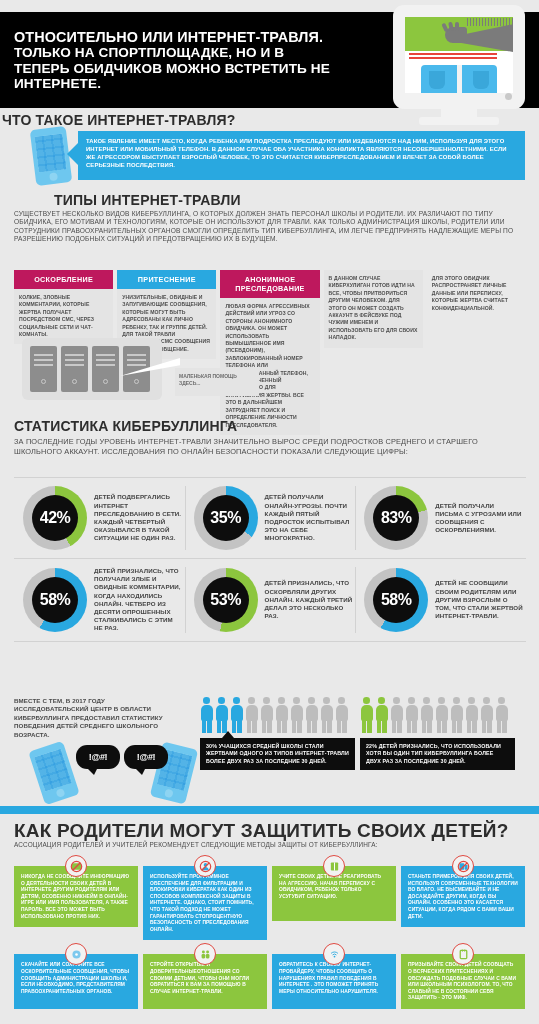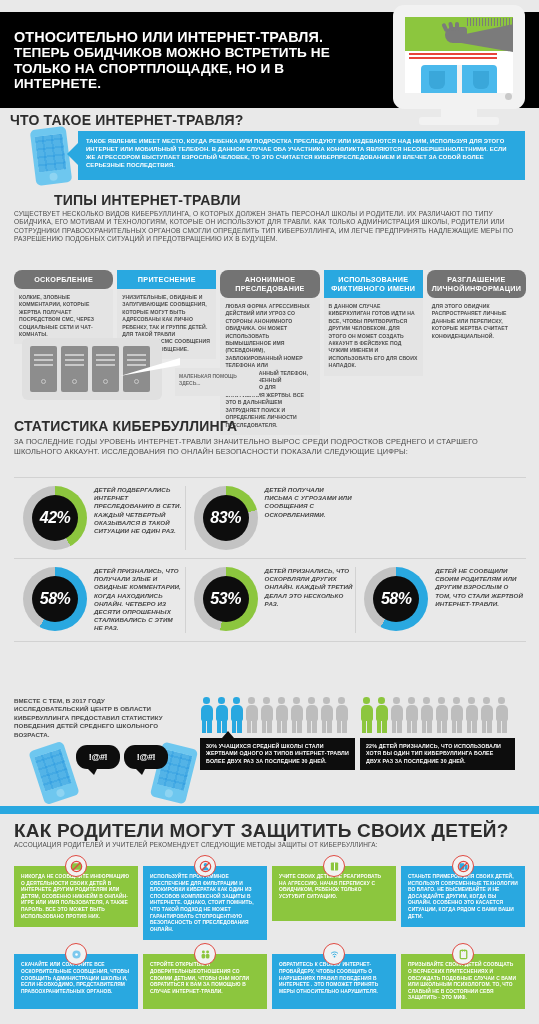--- a/index.html
+++ b/index.html
@@ -37,21 +37,21 @@
   .hairs { position:absolute; left:62px; top:1px; width:58px; height:8px;
     background:repeating-linear-gradient(90deg,#7b7b7b 0 1px, transparent 1px 3px); }
   .mon-dot { position:absolute; left:112px; top:88px; width:7px; height:7px; border-radius:50%; background:#c9c9c9; }
   .mon-neck { position:absolute; left:58px; top:104px; width:36px; height:9px; background:#f2f2f2; }
   .mon-base { position:absolute; left:36px; top:112px; width:80px; height:8px; background:#f2f2f2; border-radius:3px; }
 
   
   h2.sec { font-size:14px; font-weight:700; color:#2d2d2d; letter-spacing:.2px; }
   p.sub { font-size:6.6px; line-height:8.4px; color:#4a4a4a; letter-spacing:.15px; }
 
-  .s-what { position:absolute; left:10px; top:112px; }
+  .s-what { position:absolute; left:2px; top:112px; }
   
   .bubble { position:absolute; left:78px; top:131px; width:447px; height:49px; background:#29a8e0; }
   .bubble:before { content:""; position:absolute; left:-11px; top:12px; border:11px solid transparent;
     border-right-color:#29a8e0; border-left:0; }
   .bubble p { color:#fff; font-size:5.9px; line-height:8.1px; padding:6px 8px; font-weight:600; letter-spacing:.1px; }
   .phone-blue { position:absolute; left:33px; top:128px; width:36px; height:56px; background:#6ec7ef;
     border-radius:5px; transform:rotate(-7deg); }
   .phone-blue .kp { position:absolute; left:4px; top:7px; width:28px; height:36px;
     background:
       repeating-linear-gradient(90deg,#8ed4f2 0 7px,#6ec7ef 7px 9px),
@@ -62,41 +62,41 @@
   
   .s-types-h { position:absolute; left:14px; top:192px;margin-left:40px; }
   .s-types-p { position:absolute; left:14px; top:210px; width:515px; }
   .types-row { position:absolute; left:14px; top:270px; width:512px; display:flex; gap:4px; }
   .tcard { width:100px; }
   .tcard .thead { color:#fff; font-size:7.2px; font-weight:700; text-align:center;
     padding:5px 3px; letter-spacing:.3px; line-height:9px; }
   .tcard .tbody { font-size:5.1px; line-height:7.4px; font-weight:700; color:#4d4d4d;
     padding:5px 5px 6px 5px; letter-spacing:.1px; }
   .tcard.light .tbody { background:#e4e4e4; }
-  .green { background:#737373;border-radius:8px; }
+  .green { background:#be185d; }
   .blue  { background:#29a8e0; }
   .lockers { position:absolute; left:22px; top:338px; width:140px; height:62px;
     background:#e0e0e0; border-radius:6px; }
   .lk { position:absolute; top:8px; width:27px; height:46px; background:#8d8d8d; border-radius:2px; }
   .lk i { position:absolute; left:4px; width:19px; height:2px; background:#c9c9c9; display:block; }
   .lk b { position:absolute; left:11px; bottom:8px; width:5px; height:5px; border:1px solid #c9c9c9;
     border-radius:50%; display:block; }
   .callout { position:absolute; left:175px; top:368px; width:84px; height:28px; background:#e4e4e4; }
   .callout span { display:block; font-size:5px; line-height:7px; padding:5px 4px; color:#6d6d6d; font-weight:600; }
   .callout-line { position:absolute; left:120px; top:358px; width:60px; height:18px;
     background:#fff; clip-path:polygon(100% 0,100% 40%,0 100%); }
 
   
   .s-stat-h { position:absolute; left:14px; top:418px; }
   .s-stat-p { position:absolute; left:14px; top:437px; width:500px; }
   p.sub.big { font-size:7.4px; line-height:9.6px; }
   .stat-grid { position:absolute; left:14px; top:477px; width:512px; }
   .hrule { height:1px; background:#d2d2d2; width:100%; }
   .stat-row { display:flex; }
-  .stat-cell { width:170.6px; display:flex; padding:8px 2px; position:relative;font-style:italic; }
+  .stat-cell { width:170.6px; display:flex; align-items:center; padding:8px 2px; position:relative; }
   .stat-cell + .stat-cell:before { content:""; position:absolute; left:0; top:8px; bottom:8px;
     width:1px; background:#d2d2d2; }
   .donut { width:64px; height:64px; border-radius:50%; position:relative; flex:0 0 64px; margin-left:7px;}
   .donut .hole { position:absolute; left:9px; top:9px; right:9px; bottom:9px; background:#0d0d0d;
     border-radius:50%; display:flex; align-items:center; justify-content:center; }
   .donut .hole span { color:#fff; font-size:16px; font-weight:700; letter-spacing:-.5px; }
   .stat-txt { font-size:6.2px; line-height:8.2px; font-weight:700; color:#444; padding-left:7px; letter-spacing:.1px; }
 
   
   .people-zone { position:absolute; left:14px; top:697px; width:512px; height:100px; }
@@ -143,22 +143,22 @@
   .badge svg { display:block; }
 </style>
 </head>
 <body>
 
 <div class="page">
 
   <div class="hero">
     <div class="hero-text">
       <div class="l1">ОТНОСИТЕЛЬНО ИЛИ ИНТЕРНЕТ-ТРАВЛЯ.</div>
+      <div>ТОЛЬКО НА СПОРТПЛОЩАДКЕ, НО И В</div>
       <div>ТЕПЕРЬ ОБИДЧИКОВ МОЖНО ВСТРЕТИТЬ НЕ</div>
-      <div>ТОЛЬКО НА СПОРТПЛОЩАДКЕ, НО И В</div>
       <div>ИНТЕРНЕТЕ.</div>
     </div>
   </div>
 
   <div class="monitor-wrap">
     <div class="monitor">
       <div class="screen">
         <div class="scr-green"></div>
         <div class="scr-white"></div>
         <div class="scr-bulge"></div>
@@ -200,25 +200,23 @@
     </div>
     <div class="tcard light">
       <div class="thead blue">ПРИТЕСНЕНИЕ</div>
       <div class="tbody">УНИЗИТЕЛЬНЫЕ, ОБИДНЫЕ И ЗАПУГИВАЮЩИЕ СООБЩЕНИЯ, КОТОРЫЕ МОГУТ БЫТЬ АДРЕСОВАНЫ КАК ЛИЧНО РЕБЕНКУ, ТАК И ГРУППЕ ДЕТЕЙ. ДЛЯ ТАКОЙ ТРАВЛИ ИСПОЛЬЗУЮТ СМС СООБЩЕНИЯ ИЛИ ОНЛАЙН-ОБЩЕНИЕ.</div>
     </div>
     <div class="tcard light">
       <div class="thead green">АНОНИМНОЕ ПРЕСЛЕДОВАНИЕ</div>
       <div class="tbody">ЛЮБАЯ ФОРМА АГРЕССИВНЫХ ДЕЙСТВИЙ ИЛИ УГРОЗ СО СТОРОНЫ АНОНИМНОГО ОБИДЧИКА. ОН МОЖЕТ ИСПОЛЬЗОВАТЬ ВЫМЫШЛЕННОЕ ИМЯ (ПСЕВДОНИМ), ЗАБЛОКИРОВАННЫЙ НОМЕР ТЕЛЕФОНА ИЛИ ЗАИМСТВОВАННЫЙ ТЕЛЕФОН, ПРЕДНАЗНАЧЕННЫЙ СПЕЦИАЛЬНО ДЛЯ ЗАПУГИВАНИЯ ЖЕРТВЫ. ВСЕ ЭТО В ДАЛЬНЕЙШЕМ ЗАТРУДНЯЕТ ПОИСК И ОПРЕДЕЛЕНИЕ ЛИЧНОСТИ ПРЕСЛЕДОВАТЕЛЯ.</div>
     </div>
     <div class="tcard light">
-      <div class="thead blue">ИСПОЛЬЗОВАНИЕ ФИКТИВНОГО ИМЕНИ</div>
       <div class="tbody">В ДАННОМ СЛУЧАЕ КИБЕРХУЛИГАН ГОТОВ ИДТИ НА ВСЕ, ЧТОБЫ ПРИТВОРИТЬСЯ ДРУГИМ ЧЕЛОВЕКОМ. ДЛЯ ЭТОГО ОН МОЖЕТ СОЗДАТЬ АККАУНТ В ФЕЙСБУКЕ ПОД ЧУЖИМ ИМЕНЕМ И ИСПОЛЬЗОВАТЬ ЕГО ДЛЯ СВОИХ НАПАДОК.</div>
     </div>
     <div class="tcard">
-      <div class="thead green">РАЗГЛАШЕНИЕ ЛИЧНОЙИНФОРМАЦИИ</div>
       <div class="tbody">ДЛЯ ЭТОГО ОБИДЧИК РАСПРОСТРАНЯЕТ ЛИЧНЫЕ ДАННЫЕ ИЛИ ПЕРЕПИСКУ, КОТОРЫЕ ЖЕРТВА СЧИТАЕТ КОНФИДЕНЦИАЛЬНОЙ.</div>
     </div>
   </div>
 
   <div class="lockers">
     <div class="lk" style="left:8px">
         <i style="top:8px"></i>
         <i style="top:13px"></i>
         <i style="top:18px"></i>
         <b></b>
@@ -255,20 +253,28 @@
     <div class="stat-row">
       <div class="stat-cell">
         <div class="donut" style="background: conic-gradient(rgb(140, 198, 62) 0deg, rgb(140, 198, 62) 151.2deg, rgb(195, 195, 195) 151.2deg, rgb(195, 195, 195) 360deg);">
           <div class="hole">
               <span>42%</span>
             </div>
         </div>
         <div class="stat-txt">ДЕТЕЙ ПОДВЕРГАЛИСЬ ИНТЕРНЕТ ПРЕСЛЕДОВАНИЮ В СЕТИ. КАЖДЫЙ ЧЕТВЕРТЫЙ ОКАЗЫВАЛСЯ В ТАКОЙ СИТУАЦИИ НЕ ОДИН РАЗ.</div>
       </div>
       <div class="stat-cell">
+        <div class="donut" style="background: conic-gradient(rgb(41, 168, 224) 0deg, rgb(41, 168, 224) 126deg, rgb(195, 195, 195) 126deg, rgb(195, 195, 195) 360deg);">
+          <div class="hole">
+              <span>35%</span>
+            </div>
+        </div>
+        <div class="stat-txt">ДЕТЕЙ ПОЛУЧАЛИ ОНЛАЙН-УГРОЗЫ. ПОЧТИ КАЖДЫЙ ПЯТЫЙ ПОДРОСТОК ИСПЫТЫВАЛ ЭТО НА СЕБЕ МНОГОКРАТНО.</div>
+      </div>
+      <div class="stat-cell">
         <div class="donut" style="background: conic-gradient(rgb(140, 198, 62) 0deg, rgb(140, 198, 62) 75.6deg, rgb(195, 195, 195) 75.6deg, rgb(195, 195, 195) 360deg);">
           <div class="hole">
               <span>83%</span>
             </div>
         </div>
         <div class="stat-txt">ДЕТЕЙ ПОЛУЧАЛИ ПИСЬМА С УГРОЗАМИ ИЛИ СООБЩЕНИЯ С ОСКОРБЛЕНИЯМИ.</div>
       </div>
     </div>
     <div class="hrule"></div>
     <div class="stat-row">

